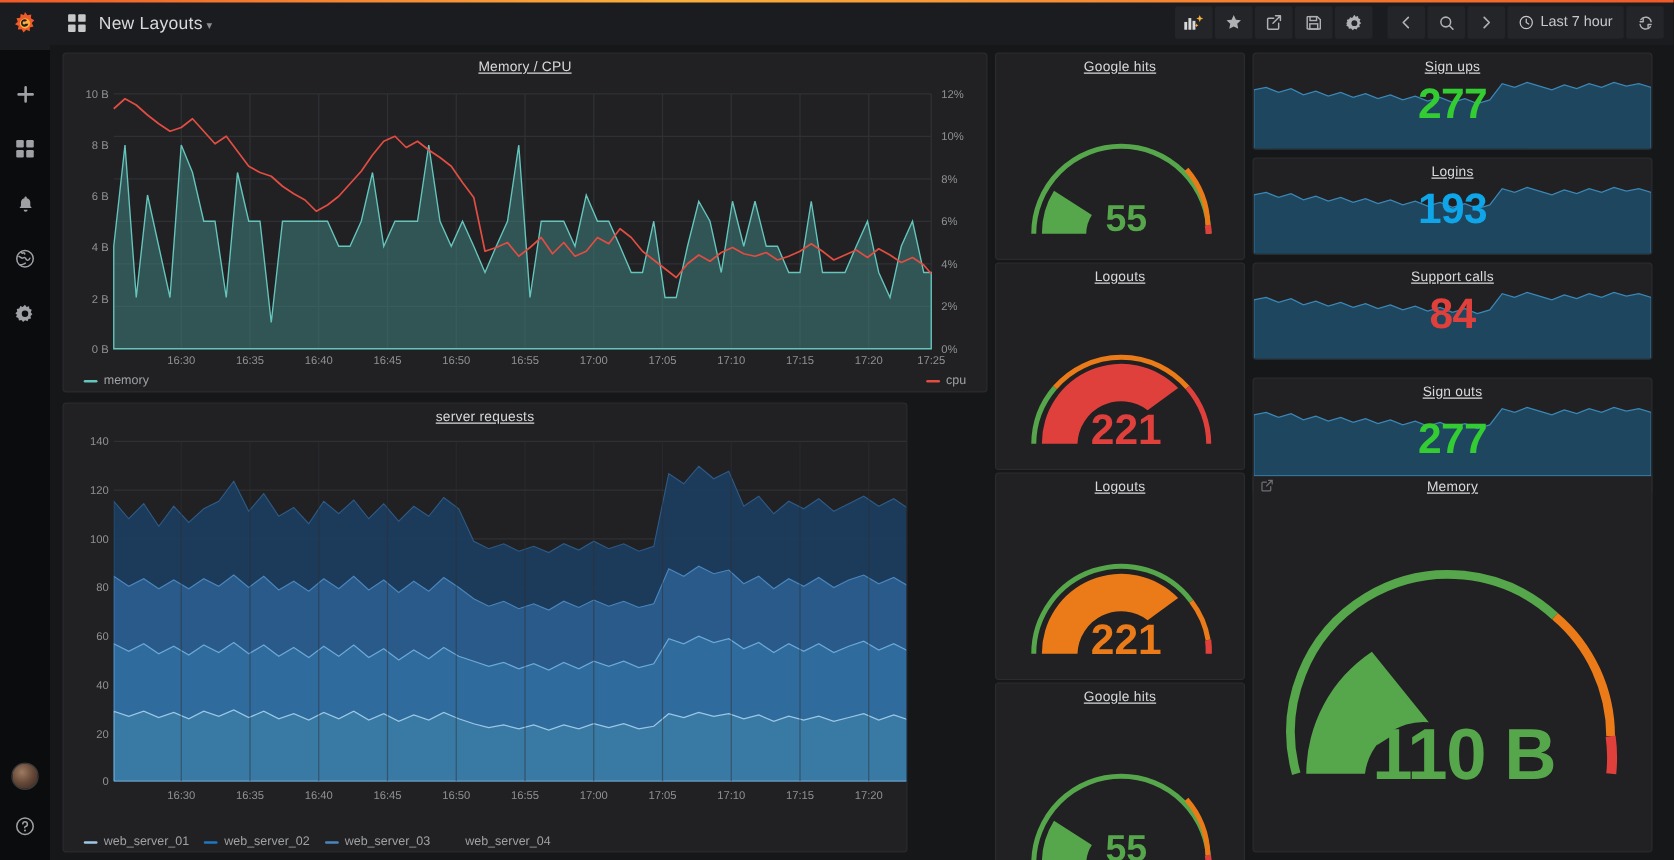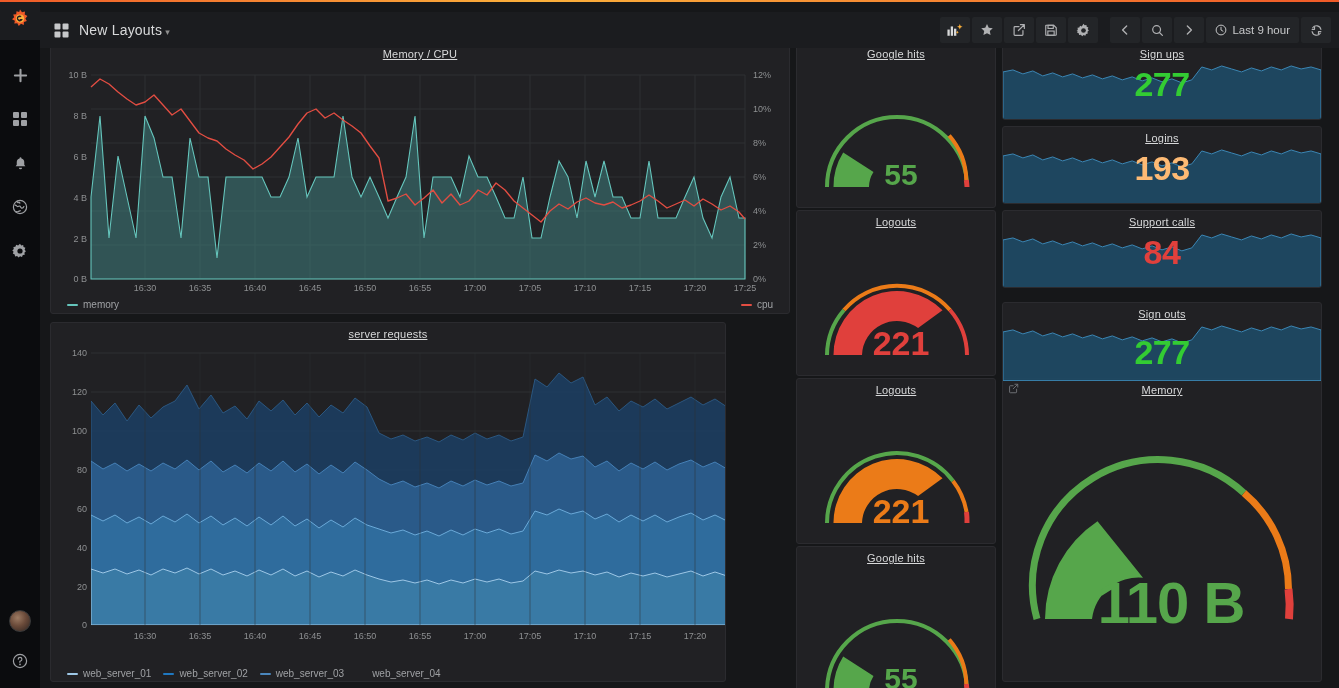--- a/index.html
+++ b/index.html
@@ -38,21 +38,21 @@
   }
   .nav-bottom { margin-top: auto; margin-bottom: 14px; display: flex; flex-direction: column; align-items: center; gap: 16px; }
   .avatar {
     width: 22px; height: 22px; border-radius: 50%;
     background: radial-gradient(circle at 38% 34%, #9c7b63 0%, #6b4b3a 45%, #2c2320 100%);
     border: 1px solid #3a3a3a;
   }
 
   
   .navbar {
-    position: absolute; top: 12px; left: 40px; right: 0; height: 36px;
+    position: absolute; top: 0; left: 40px; right: 0; height: 36px;
     background: #1b1c1f;
     display: flex; align-items: center;
     padding: 0 8px 0 14px;
     z-index: 25;
   }
   .nb-left { display: flex; align-items: center; gap: 10px; }
   .dash-title {
     color: #d8d9da; font-size: 14px; letter-spacing: .2px;
     cursor: pointer;
   }
@@ -248,21 +248,21 @@
           <path d="M5.8 2.6 11.2 8l-5.4 5.4"></path>
         </svg>
     </div>
     <div class="time-picker">
       <span style="line-height:0">
         <svg width="12" height="12" viewBox="0 0 16 16" fill="none" stroke="currentColor" stroke-width="1.3">
           <circle cx="8" cy="8" r="6.5"></circle>
             <path d="M8 4.3V8l2.6 1.6" stroke-linecap="round"></path>
         </svg>
       </span>
-      <span>Last 9 hour</span>
+      <span>Last 7 hour</span>
     </div>
     <div class="nb-btn">
       <svg width="13" height="13" viewBox="0 0 16 16" fill="none" stroke="currentColor" stroke-width="1.4" stroke-linecap="round" stroke-linejoin="round">
         <path d="M13.4 6.6A5.6 5.6 0 0 0 3.3 4.6"></path>
           <path d="M2.6 6.6h3V3.6"></path>
         <path d="M2.6 9.4a5.6 5.6 0 0 0 10.1 2"></path>
           <path d="M13.4 9.4h-3v3"></path>
       </svg>
     </div>
   </div>
@@ -505,21 +505,21 @@
       <path fill="#1f4963" fill-opacity="0.95" stroke="#3b87b5" stroke-width="1" d="M0,11 L10,9 L20,13 L30,10 L40,15 L50,12 L60,16 L70,13 L80,17 L90,14 L100,18 L110,15 L120,19 L130,16 L140,20 L150,17 L160,21 L170,18 L180,22 L190,19 L200,6 L210,9 L220,5 L230,8 L240,11 L250,7 L260,10 L270,6 L280,9 L290,5 L300,8 L310,6 L320,9 L320,60 L0,60 Z"></path>
     </svg>
     <div class="stat-value" style="color:#33cc33">277</div>
   </section>
 
   <section class="panel stat-panel" style="left:962px; top:90px; width:320px; height:78px;">
     <div class="panel-title">Logins</div>
     <svg class="spark" viewBox="0 0 320 60" preserveAspectRatio="none">
       <path fill="#1f4963" fill-opacity="0.95" stroke="#3b87b5" stroke-width="1" d="M0,11 L10,9 L20,13 L30,10 L40,15 L50,12 L60,16 L70,13 L80,17 L90,14 L100,18 L110,15 L120,19 L130,16 L140,20 L150,17 L160,21 L170,18 L180,22 L190,19 L200,6 L210,9 L220,5 L230,8 L240,11 L250,7 L260,10 L270,6 L280,9 L290,5 L300,8 L310,6 L320,9 L320,60 L0,60 Z"></path>
     </svg>
-    <div class="stat-value" style="color:#fdba74">193</div>
+    <div class="stat-value" style="color:#0ea5e9">193</div>
   </section>
 
   <section class="panel stat-panel" style="left:962px; top:174px; width:320px; height:78px;">
     <div class="panel-title">Support calls</div>
     <svg class="spark" viewBox="0 0 320 60" preserveAspectRatio="none">
       <path fill="#1f4963" fill-opacity="0.95" stroke="#3b87b5" stroke-width="1" d="M0,11 L10,9 L20,13 L30,10 L40,15 L50,12 L60,16 L70,13 L80,17 L90,14 L100,18 L110,15 L120,19 L130,16 L140,20 L150,17 L160,21 L170,18 L180,22 L190,19 L200,6 L210,9 L220,5 L230,8 L240,11 L250,7 L260,10 L270,6 L280,9 L290,5 L300,8 L310,6 L320,9 L320,60 L0,60 Z"></path>
     </svg>
     <div class="stat-value" style="color:#e0403c">84</div>
   </section>
 

